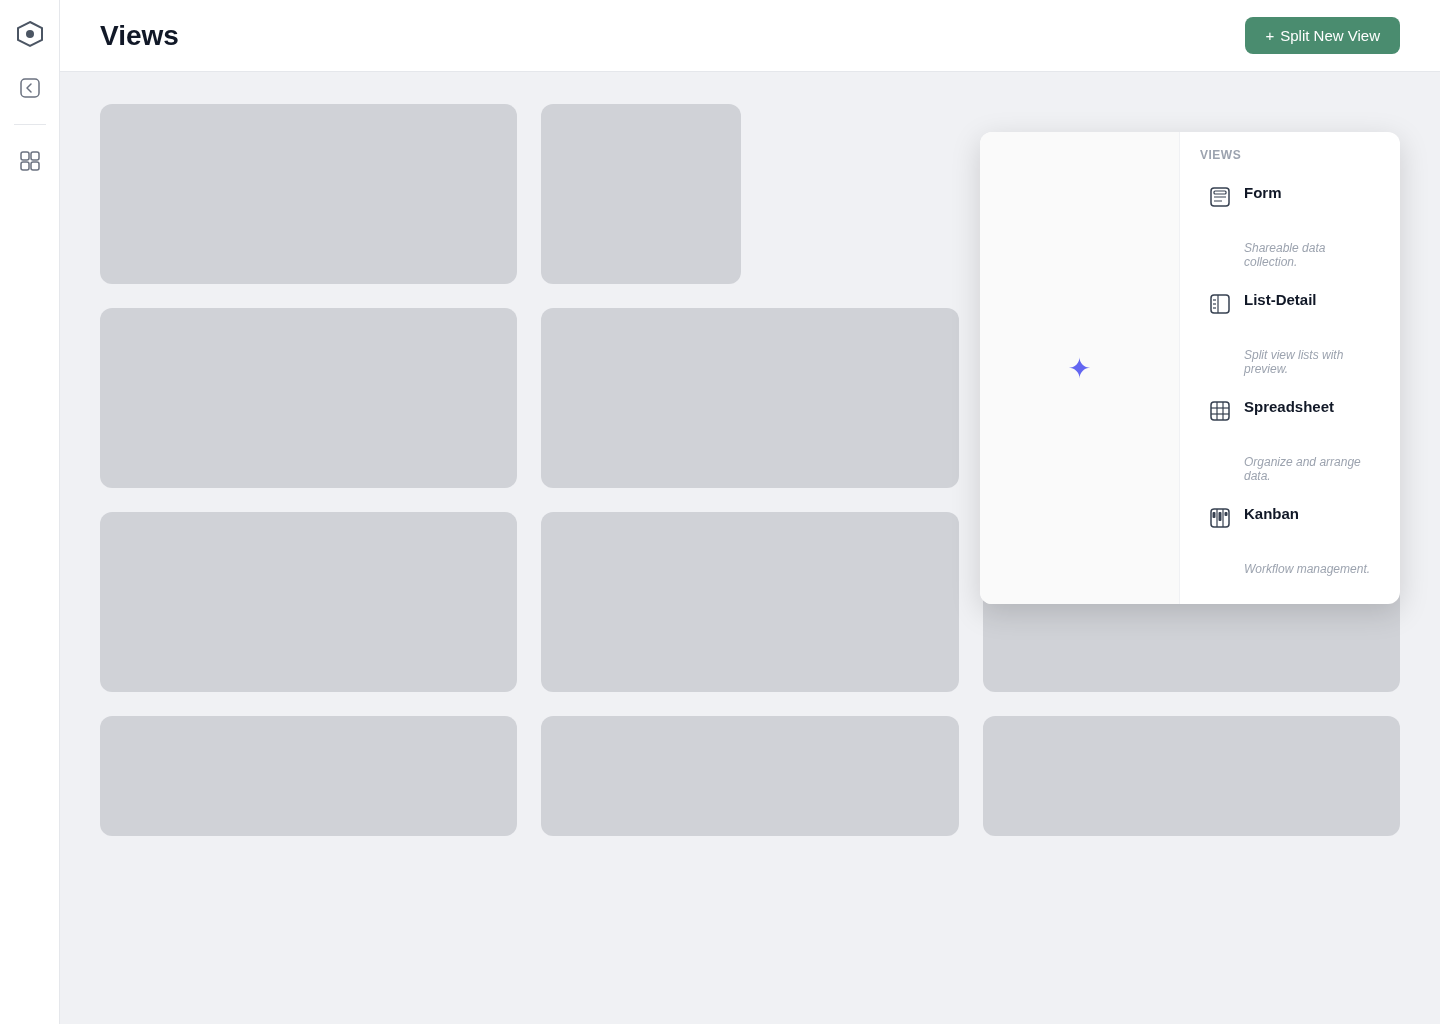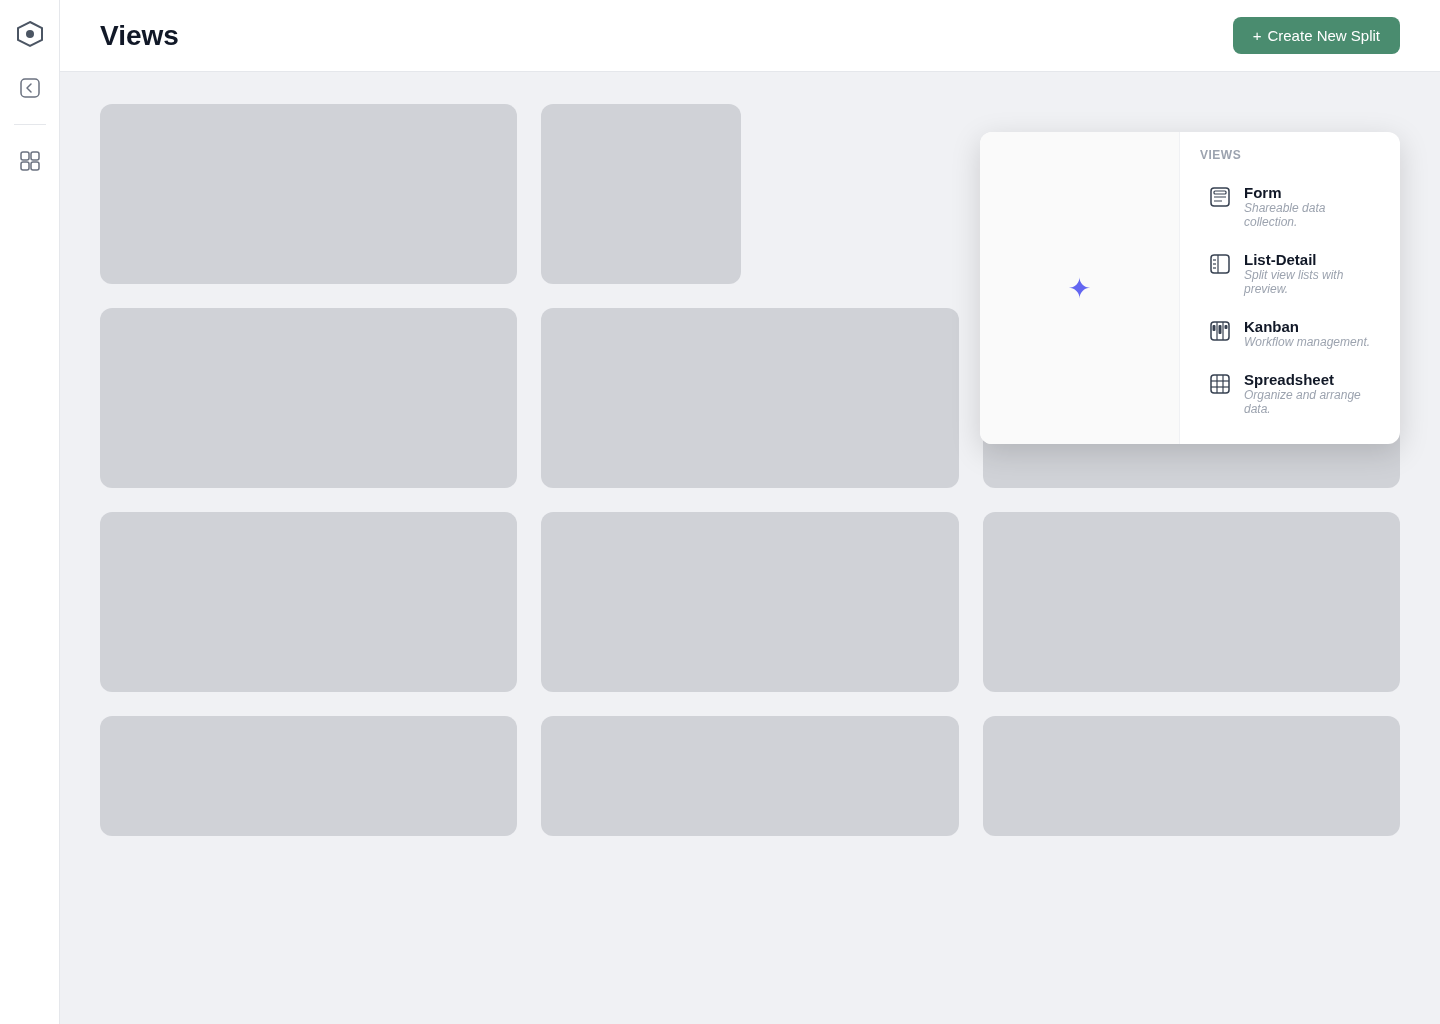--- a/index.html
+++ b/index.html
@@ -196,20 +196,21 @@
       display: flex;
       align-items: center;
       justify-content: center;
       flex-shrink: 0;
       margin-top: 1px;
     }
 
     .view-option-text {
       display: flex;
       flex-direction: column;
+      gap: 40px;
     }
 
     .view-option-label {
       font-size: 15px;
       font-weight: 600;
       color: #111827;
     }
 
     .view-option-desc {
       font-size: 12px;
@@ -251,21 +252,21 @@
     </svg>
   </div>
 </nav>
 
 <div class="main">
 
   <header class="header">
     <h1 class="header-title">Views</h1>
     <button class="create-button">
       <span>+</span>
-      <span>Create New Split</span>
+      <span>Split New View</span>
     </button>
   </header>
 
   <div class="content">
 
     <div class="first-row">
       <div class="view-card" style="background:#d0d2d7;"></div>
       <div class="view-card" style="background:#d0d2d7; width: 200px;"></div>
       <div></div>
     </div>
@@ -318,52 +319,52 @@
               <rect x="2" y="2" width="18" height="18" rx="3" stroke="#374151" stroke-width="1.5" fill="none"></rect>
               <line x1="9" y1="2" x2="9" y2="20" stroke="#374151" stroke-width="1.2"></line>
               <line x1="4" y1="7" x2="7" y2="7" stroke="#374151" stroke-width="1.2"></line>
               <line x1="4" y1="11" x2="7" y2="11" stroke="#374151" stroke-width="1.2"></line>
               <line x1="4" y1="15" x2="7" y2="15" stroke="#374151" stroke-width="1.2"></line>
             </svg>
           </div>
           <div class="view-option-text">
             <span class="view-option-label">List-Detail</span>
             <span class="view-option-desc">Split view lists with preview.</span>
+          </div>
+        </div>
+
+        <div class="view-option">
+          <div class="view-option-icon">
+            <svg width="22" height="22" viewBox="0 0 22 22" fill="none">
+              <rect x="2" y="2" width="18" height="18" rx="3" stroke="#374151" stroke-width="1.5" fill="none"></rect>
+              <line x1="2" y1="8" x2="20" y2="8" stroke="#374151" stroke-width="1.2"></line>
+              <line x1="2" y1="14" x2="20" y2="14" stroke="#374151" stroke-width="1.2"></line>
+              <line x1="8" y1="2" x2="8" y2="20" stroke="#374151" stroke-width="1.2"></line>
+              <line x1="14" y1="2" x2="14" y2="20" stroke="#374151" stroke-width="1.2"></line>
+            </svg>
+          </div>
+          <div class="view-option-text">
+            <span class="view-option-label">Spreadsheet</span>
+            <span class="view-option-desc">Organize and arrange data.</span>
           </div>
         </div>
 
         <div class="view-option">
           <div class="view-option-icon">
             <svg width="22" height="22" viewBox="0 0 22 22" fill="none">
               <rect x="2" y="2" width="18" height="18" rx="3" stroke="#374151" stroke-width="1.5" fill="none"></rect>
               <line x1="8" y1="2" x2="8" y2="20" stroke="#374151" stroke-width="1.2"></line>
               <line x1="14" y1="2" x2="14" y2="20" stroke="#374151" stroke-width="1.2"></line>
               <rect x="3.5" y="5" width="3" height="6" rx="1" fill="#374151"></rect>
               <rect x="9.5" y="5" width="3" height="9" rx="1" fill="#374151"></rect>
               <rect x="15.5" y="5" width="3" height="4" rx="1" fill="#374151"></rect>
             </svg>
           </div>
           <div class="view-option-text">
             <span class="view-option-label">Kanban</span>
             <span class="view-option-desc">Workflow management.</span>
           </div>
         </div>
-
-        <div class="view-option">
-          <div class="view-option-icon">
-            <svg width="22" height="22" viewBox="0 0 22 22" fill="none">
-              <rect x="2" y="2" width="18" height="18" rx="3" stroke="#374151" stroke-width="1.5" fill="none"></rect>
-              <line x1="2" y1="8" x2="20" y2="8" stroke="#374151" stroke-width="1.2"></line>
-              <line x1="2" y1="14" x2="20" y2="14" stroke="#374151" stroke-width="1.2"></line>
-              <line x1="8" y1="2" x2="8" y2="20" stroke="#374151" stroke-width="1.2"></line>
-              <line x1="14" y1="2" x2="14" y2="20" stroke="#374151" stroke-width="1.2"></line>
-            </svg>
-          </div>
-          <div class="view-option-text">
-            <span class="view-option-label">Spreadsheet</span>
-            <span class="view-option-desc">Organize and arrange data.</span>
-          </div>
-        </div>
       </div>
     </div>
 
   </div>
 </div>
 
 </body></html>

